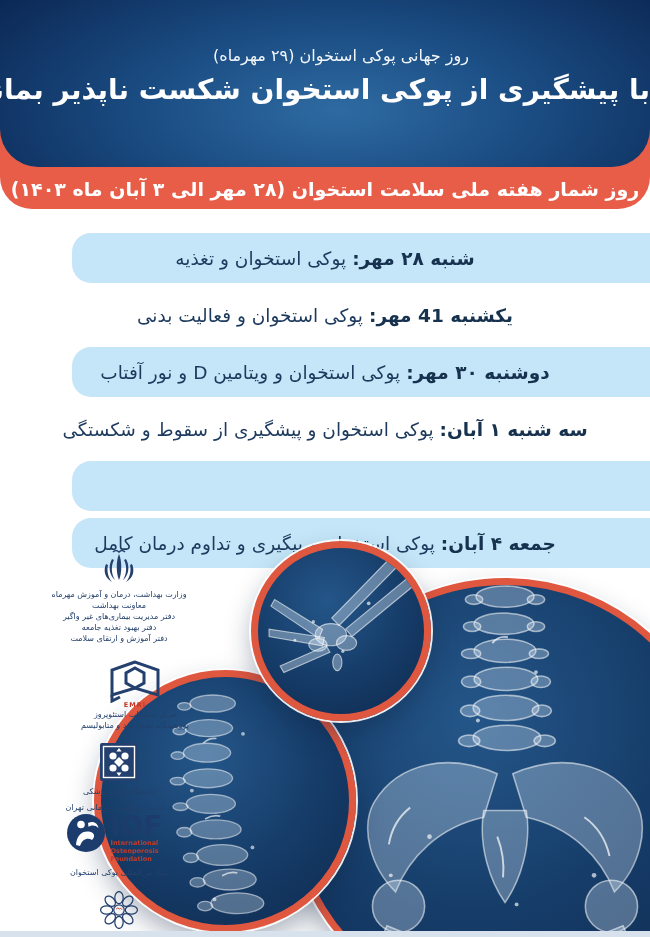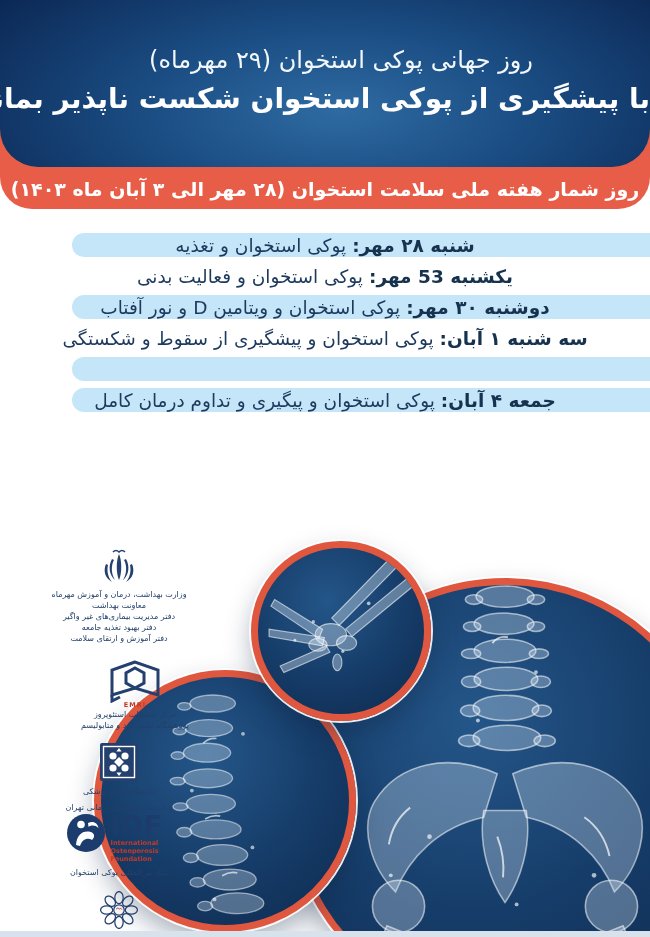--- a/index.html
+++ b/index.html
@@ -16,33 +16,33 @@
     position:absolute; bottom:9px; left:0; right:0;
     text-align:center; color:#ffffff; font-weight:bold; font-size:19px;
     direction:rtl; white-space:nowrap;
   }
   .header{
     position:absolute; top:0; left:0; right:0; height:167px;
     border-radius:0 0 38px 38px; z-index:3; text-align:center;
     background:radial-gradient(ellipse 72% 120% at 52% 66%, #2e6ba2 0%, #1a4c82 42%, #0a2450 96%);
   }
   .header-subtitle{
-    margin-top:46px; color:#f2f7fb; font-size:24px; direction:rtl; white-space:nowrap;padding-left:32px;
+    margin-top:46px; color:#f2f7fb; font-size:16px; direction:rtl; white-space:nowrap;padding-left:32px;
   }
   .header-title{
     margin-top:8px; color:#ffffff; font-size:28px; font-weight:bold;
     direction:rtl; white-space:nowrap; letter-spacing:-0.5px;
   }
   
   .schedule{
     position:absolute; top:233px; left:0; right:0; z-index:2;
     display:flex; flex-direction:column; gap:7px;
   }
   .row{
-    position:relative; height:24px; display:flex; align-items:center;
+    position:relative; height:50px; display:flex; align-items:center;
     justify-content:center; direction:rtl; padding:0 60px;
   }
   .pill-bg{
     position:absolute; top:0; bottom:0; left:72px; right:0;
     background:#c5e6f8; border-radius:19px 0 0 19px;
   }
   .row-text{
     position:relative; color:#1d3a5e; font-size:18.5px; white-space:nowrap;
   }
   .row-text .day{ font-weight:bold; color:#16324f; margin-left:6px; }
@@ -95,21 +95,21 @@
     <div class="header-subtitle">روز جهانی پوکی استخوان (۲۹ مهرماه)</div>
     <div class="header-title">با پیشگیری از پوکی استخوان شکست ناپذیر بمانید</div>
   </div>
 
   <div class="schedule">
     <div class="row">
       <div class="pill-bg"></div>
       <div class="row-text"><span class="day">شنبه ۲۸ مهر:</span><span class="topic">پوکی استخوان و تغذیه</span></div>
     </div>
     <div class="row">
-      <div class="row-text"><span class="day">یکشنبه 53 مهر:</span><span class="topic">پوکی استخوان و فعالیت بدنی</span></div>
+      <div class="row-text"><span class="day">یکشنبه 41 مهر:</span><span class="topic">پوکی استخوان و فعالیت بدنی</span></div>
     </div>
     <div class="row">
       <div class="pill-bg"></div>
       <div class="row-text"><span class="day">دوشنبه ۳۰ مهر:</span><span class="topic">پوکی استخوان و ویتامین D و نور آفتاب</span></div>
     </div>
     <div class="row">
       <div class="row-text"><span class="day">سه شنبه ۱ آبان:</span><span class="topic">پوکی استخوان و پیشگیری از سقوط و شکستگی</span></div>
     </div>
     <div class="row">
       <div class="pill-bg"></div>

